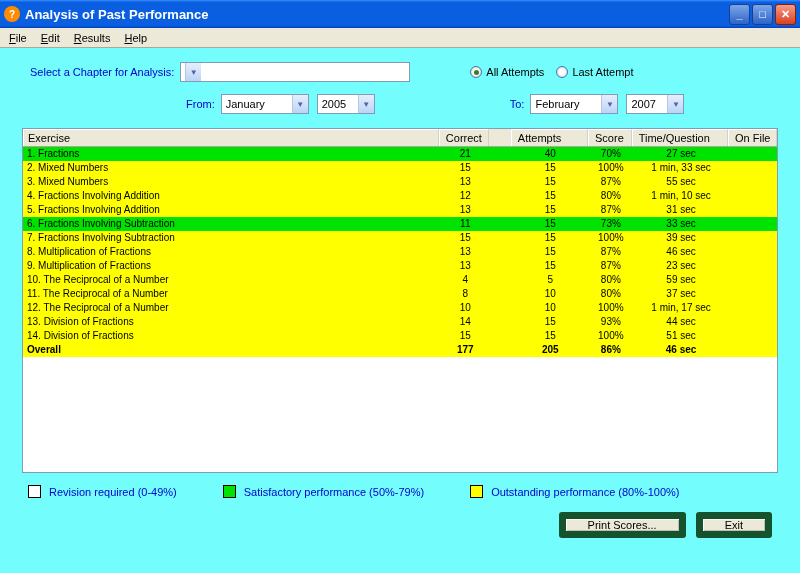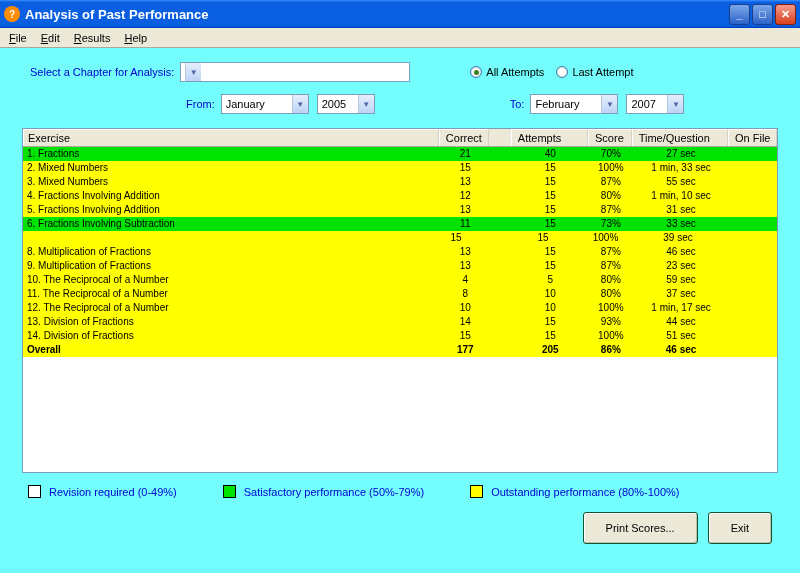--- a/index.html
+++ b/index.html
@@ -136,42 +136,42 @@
   }
   .trow { display: flex; font-size: 10px; line-height: 14px; }
   .trow .td { padding: 0 6px; text-align: center; }
   .col-ex { width: 434px; text-align: left !important; padding-left: 4px !important;}
   .col-cr { width: 50px; }
   .col-at { width: 80px; margin-left: 22px; }
   .col-sc { width: 45px; }
   .col-tq { width: 100px; }
   .col-of { width: 49px; }
   .row-green { background: #00e200; }
-  .row-yellow { background: #ffff00; justify-content: flex-end; }
+  .row-yellow { background: #ffff00; }
   .overall { font-weight: bold; }
   .legend {
     display: flex;
     align-items: center;
     gap: 8px;
     padding: 4px 28px;
     color: #0000d0;
   }
   .legend-box { width: 13px; height: 13px; border: 1px solid #000; display: inline-block; }
   .legend .gap { width: 30px; }
   .btn-row {
     display: flex;
     justify-content: flex-end;
     gap: 10px;
     padding: 10px 28px;
   }
   .btn {
     background: #ece9d8;
-    border: 1px solid #14532d;
+    border: 7px solid #14532d;
     border-radius: 3px;
-    padding: 9px 22px;
+    padding: 0 22px;
     font-size: 11px;
     cursor: pointer;
     box-shadow: inset 1px 1px 0 #fff, inset -1px -1px 0 #c0c0b0;
   }
 </style>
 </head>
 <body>
 
 <div class="titlebar">
   <span class="appicon">?</span>
@@ -284,20 +284,21 @@
         </div>
         <div class="trow row-green">
           <div class="td col-ex">6.   Fractions Involving Subtraction</div>
           <div class="td col-cr">11</div>
           <div class="td col-at">15</div>
           <div class="td col-sc">73%</div>
           <div class="td col-tq">33 sec</div>
           <div class="td col-of"></div>
         </div>
         <div class="trow row-yellow">
+          <div class="td col-ex">7.   Fractions Involving Subtraction</div>
           <div class="td col-cr">15</div>
           <div class="td col-at">15</div>
           <div class="td col-sc">100%</div>
           <div class="td col-tq">39 sec</div>
           <div class="td col-of"></div>
         </div>
         <div class="trow row-yellow">
           <div class="td col-ex">8.   Multiplication of Fractions</div>
           <div class="td col-cr">13</div>
           <div class="td col-at">15</div>

